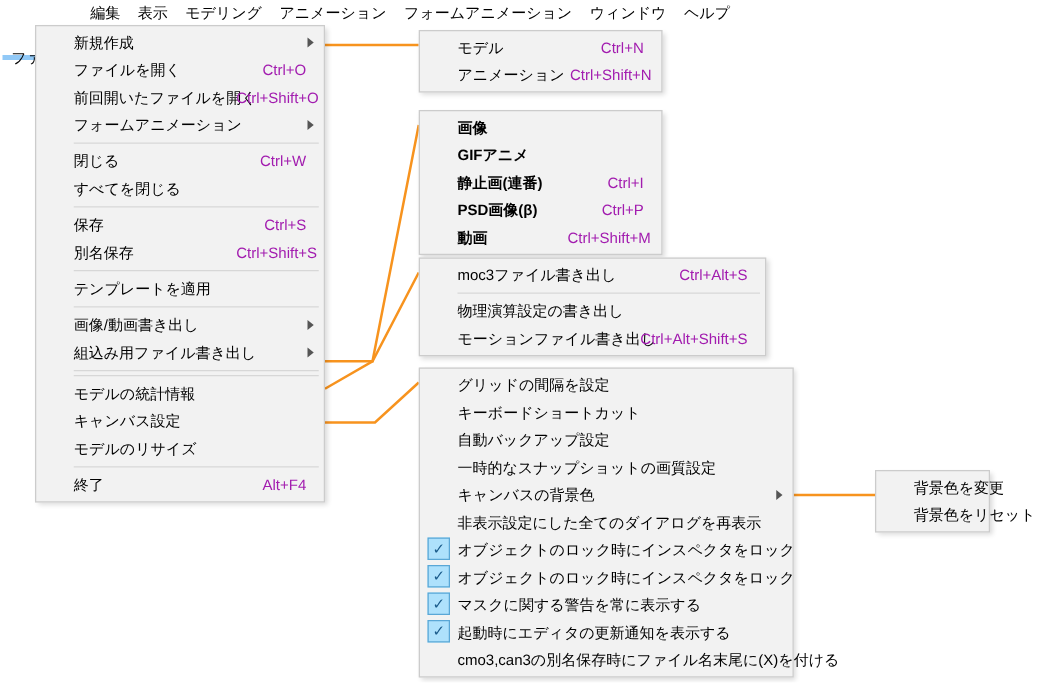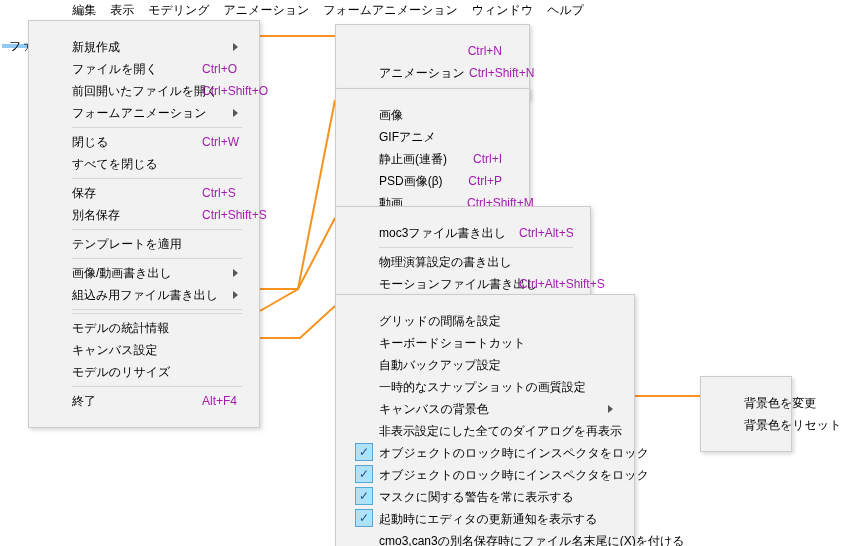--- a/index.html
+++ b/index.html
@@ -28,21 +28,21 @@
   }
   .menubar-item.active {
     background: #91c9f7;
     margin-top: 44px;
   }
   .menu {
     position: absolute;
     background: #f2f2f2;
     border: 1px solid #ccc;
     box-shadow: 2px 2px 4px rgba(0,0,0,0.15);
-    padding: 15px;
+    padding: 2px;
   }
   .menu-item {
     display: flex;
     align-items: center;
     height: 22px;
     padding: 0 6px 0 28px;
     position: relative;
     white-space: nowrap;
     cursor: default;
   }
@@ -89,27 +89,27 @@
     stroke: #f7931e;
     stroke-width: 2;
     fill: none;
     pointer-events: none;
   }
 
   
   #menu-file  { left: 28px;  top: 20px;  width: 232px; }
   #menu-new   { left: 335px; top: 24px;  width: 195px; }
   #menu-exp   { left: 335px; top: 88px;  width: 195px; }
-  #menu-emb   { left: 335px; top: 206px; width: 256px; }
+  #menu-emb   { left: 335px; top: 206px; width: 278px; }
   #menu-set   { left: 335px; top: 294px; width: 300px; }
   #menu-bg    { left: 700px; top: 376px; width: 92px; }
 
   #menu-file .menu-item .label { min-width: 130px; }
   #menu-new .menu-item .label  { min-width: 90px; }
-  #menu-exp .menu-item .label  { min-width: 88px; }
+  #menu-exp .menu-item .label  { min-width: 88px; font-weight: bold; }
   #menu-emb .menu-item .label  { min-width: 140px; }
 </style>
 </head>
 <body>
 
 <div class="menubar">
   <div class="menubar-item active">ファイル</div>
   <div class="menubar-item">編集</div>
   <div class="menubar-item">表示</div>
   <div class="menubar-item">モデリング</div>
@@ -187,20 +187,21 @@
     </div>
   <div class="menu-sep"></div>
   <div class="menu-item">
       <span class="label">終了</span>
       <span class="shortcut">Alt+F4</span>
     </div>
 </div>
 
 <div class="menu" id="menu-new">
   <div class="menu-item">
+      <span class="label">モデル</span>
       <span class="shortcut">Ctrl+N</span>
     </div>
   <div class="menu-item">
       <span class="label">アニメーション</span>
       <span class="shortcut">Ctrl+Shift+N</span>
     </div>
 </div>
 
 <div class="menu" id="menu-exp">
   <div class="menu-item">

